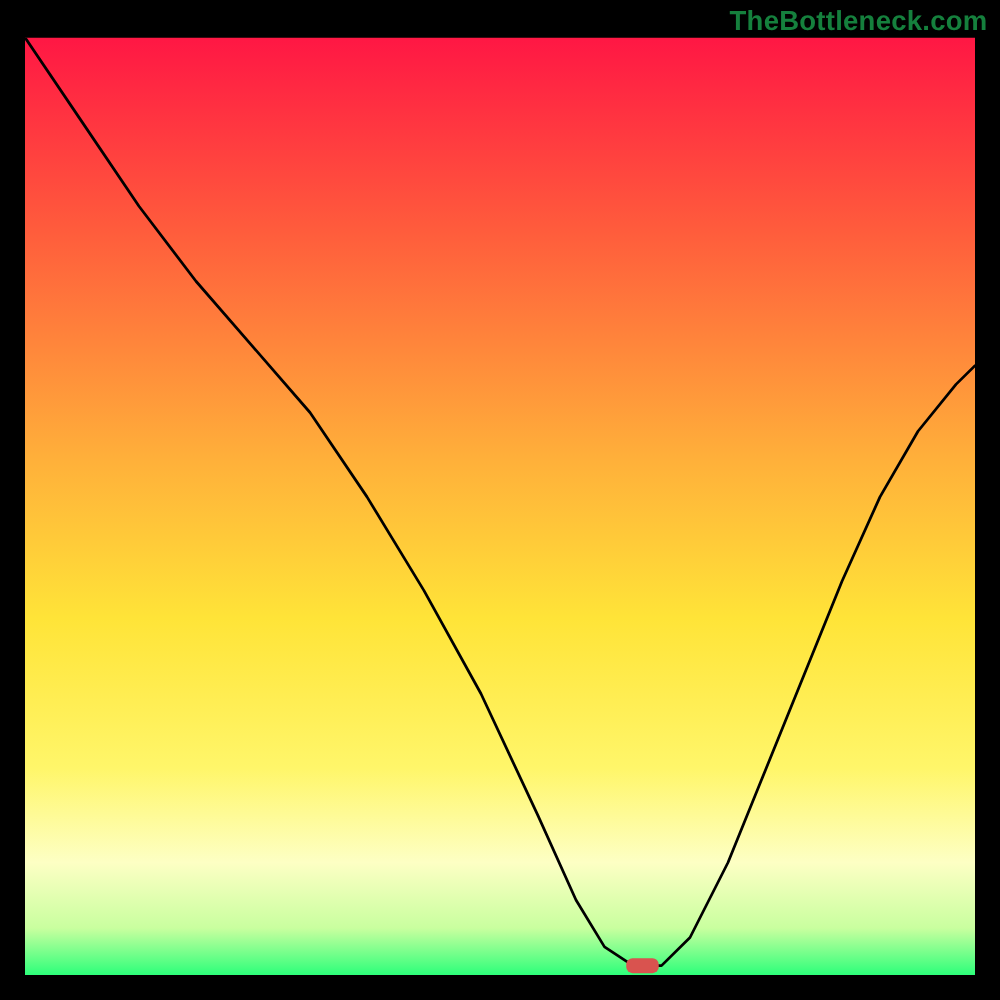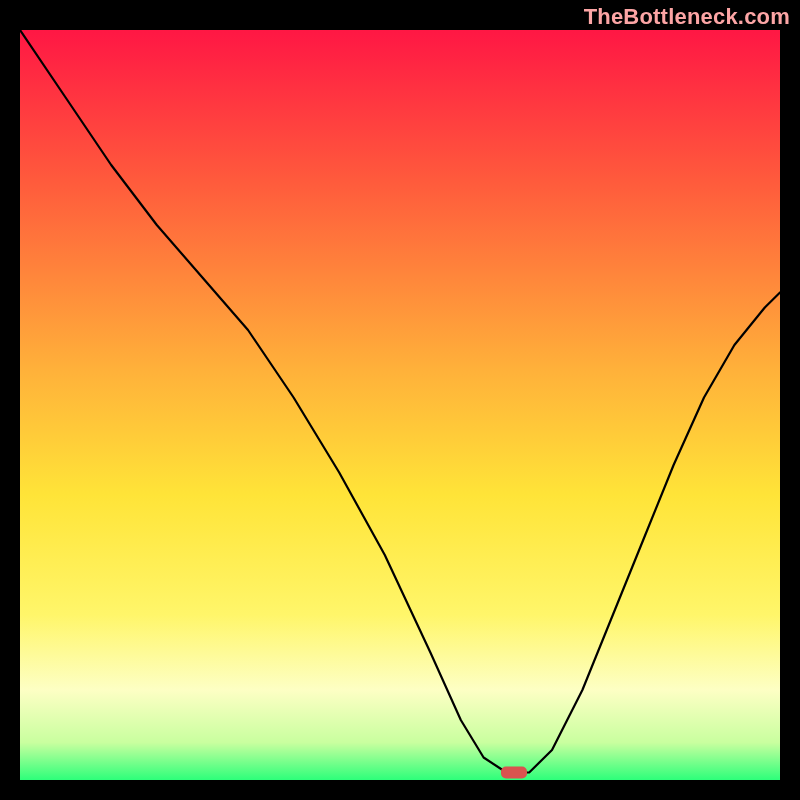--- a/index.html
+++ b/index.html
@@ -14,21 +14,21 @@
   .frame {
     position: relative;
     width: 800px;
     height: 800px;
     background: #000;
   }
   .watermark {
     position: absolute;
     top: 4px;
     right: 10px;
-    color: #fca5a5;
+    color: #15803d;
     font-size: 22px;
     font-weight: 600;
     letter-spacing: 0.2px;
     z-index: 5;
   }
   .plot-area {
     position: absolute;
     left: 20px;
     right: 20px;
     top: 30px;

